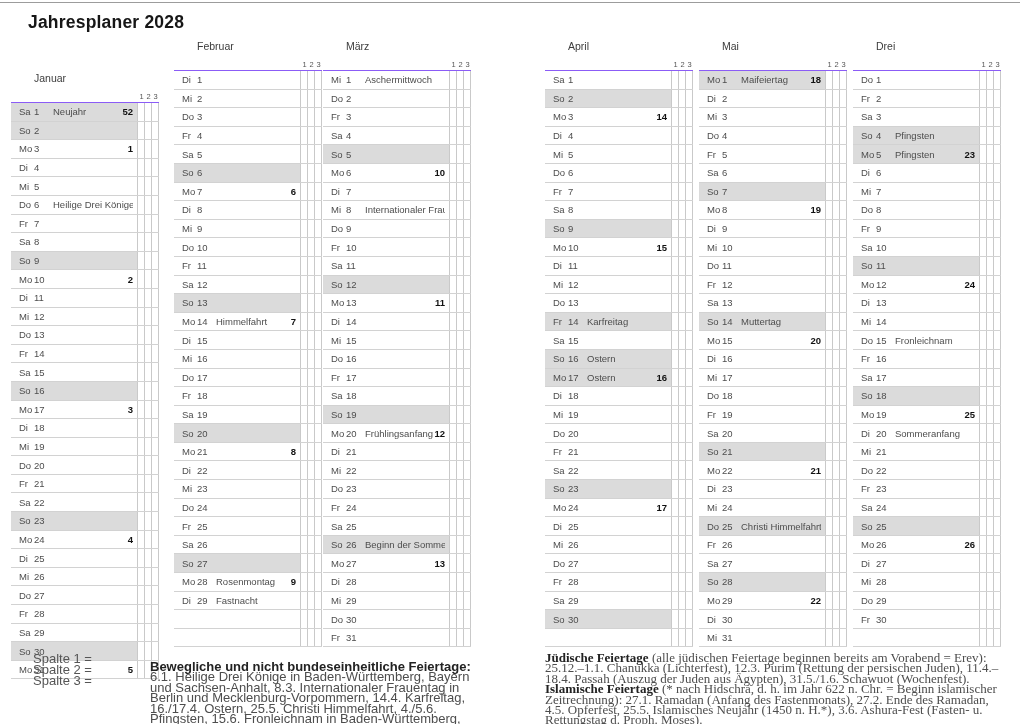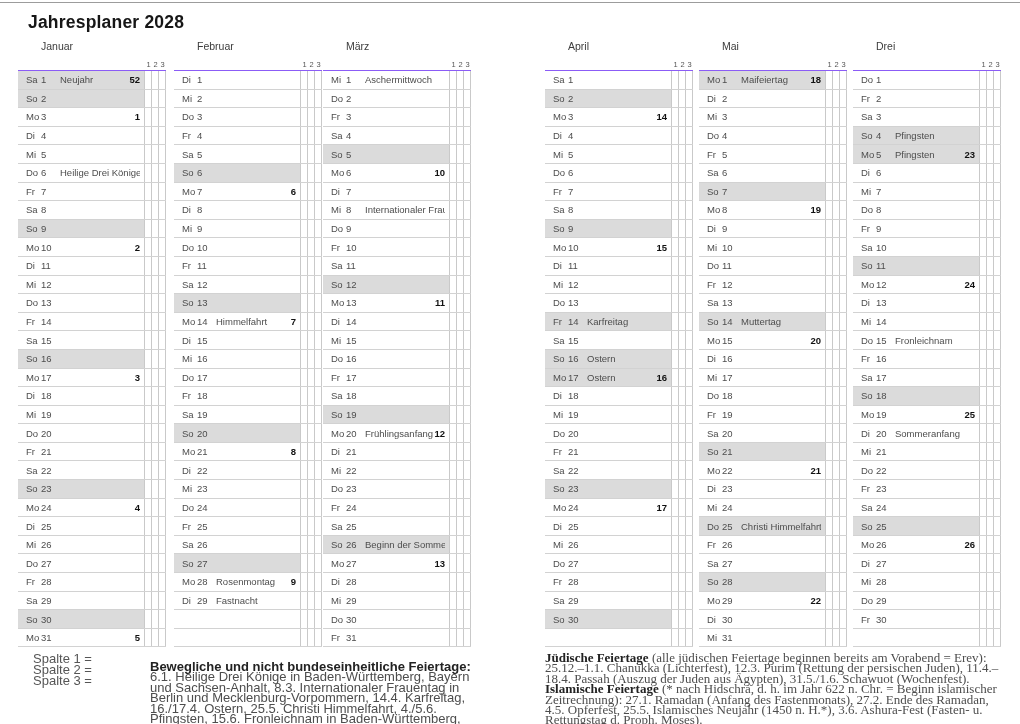--- a/index.html
+++ b/index.html
@@ -31,21 +31,21 @@
   #movable-holidays{left:150px;top:662px;width:338px;text-align:left;}
   #religious-holidays{left:545px;top:653px;width:463px;}
   #religious-holidays p{margin:0;font-family:Liberation Serif, serif;}
 </style>
 </head>
 <body>
 
 <div id="top-rule"></div>
 <div id="page-title">Jahresplaner 2028</div>
 <div id="calendar">
-    <div class="month" style="left: 18px;">
+    <div class="month" style="left: 11px; margin-top: 32px;">
       <div class="month-name">Januar</div>
       <div class="col-labels">
         <span class="spacer"></span>
         <span class="cl">1</span>
         <span class="cl">2</span>
         <span class="cl">3</span>
       </div>
       <div class="grid">
         <div class="row">
           <span class="main shaded">

